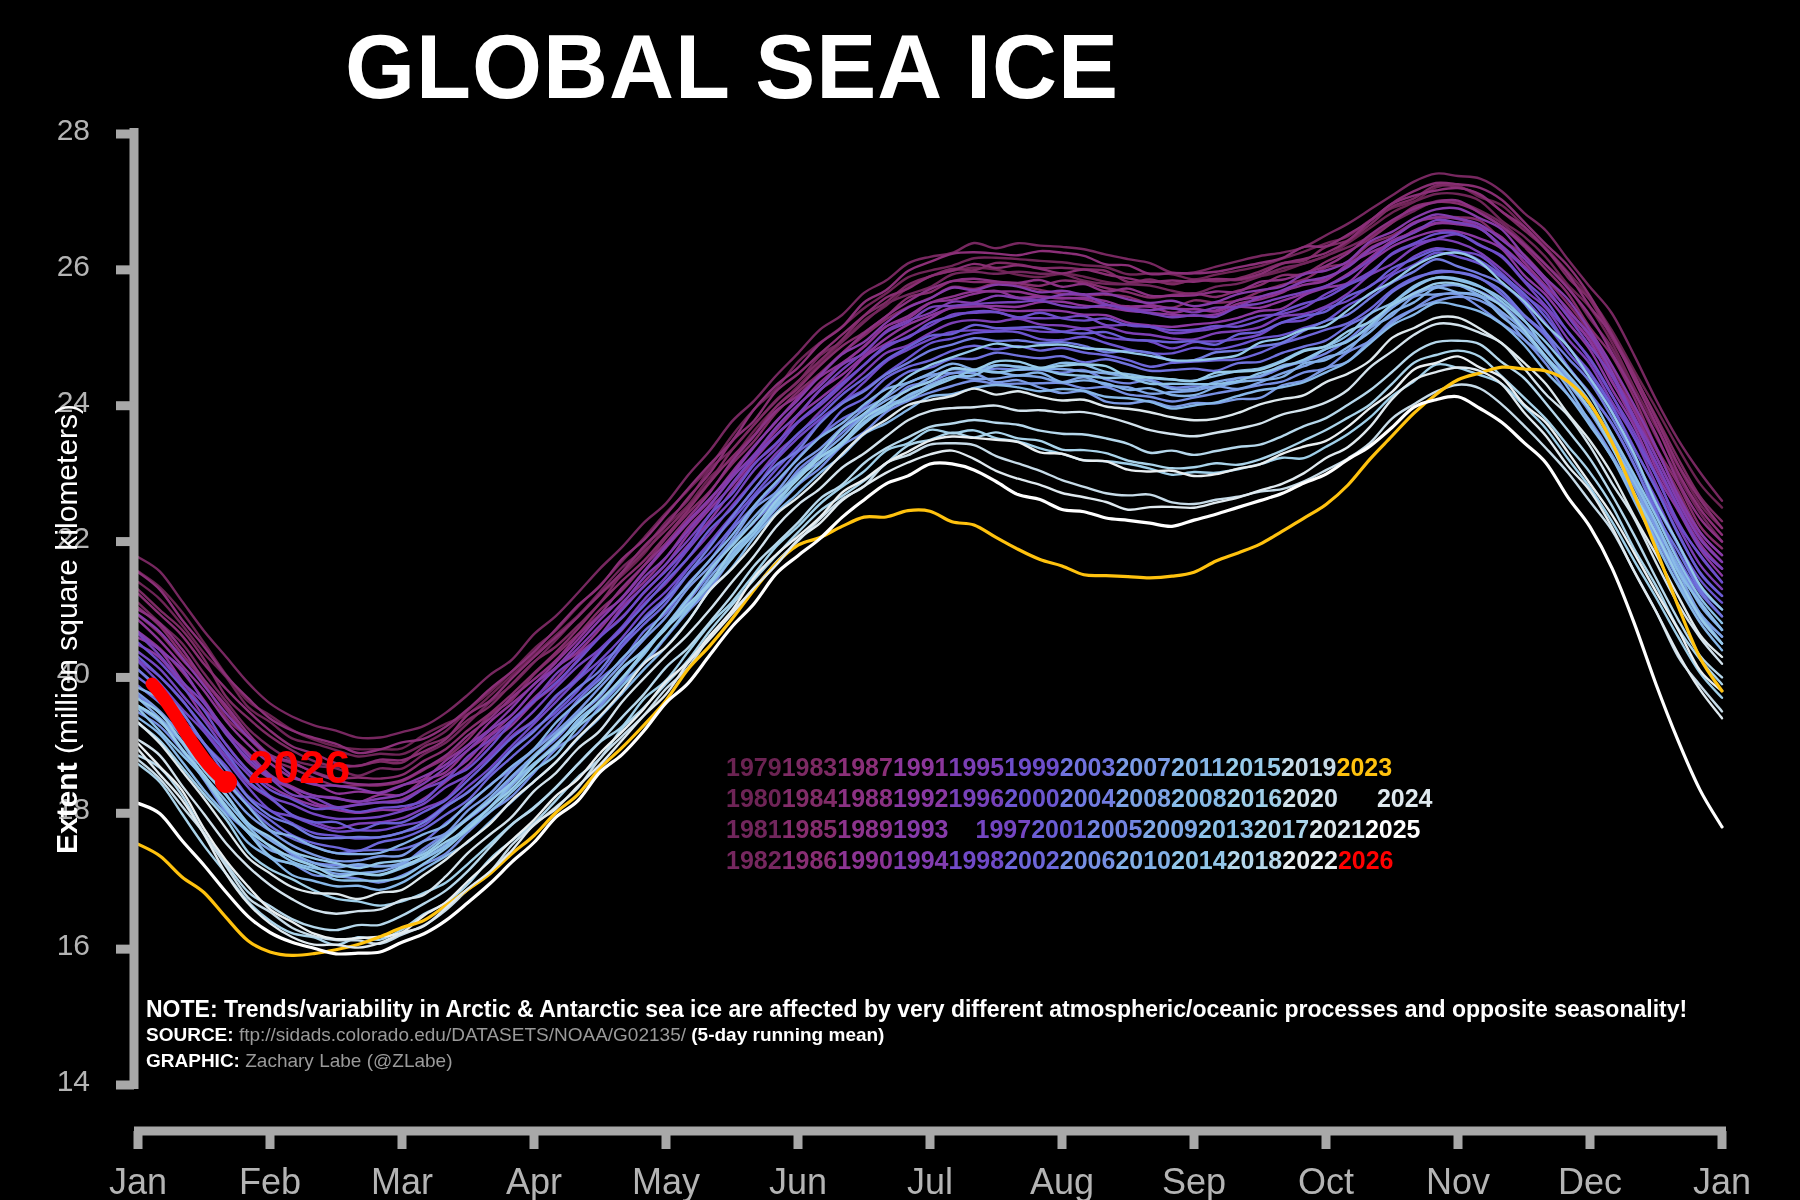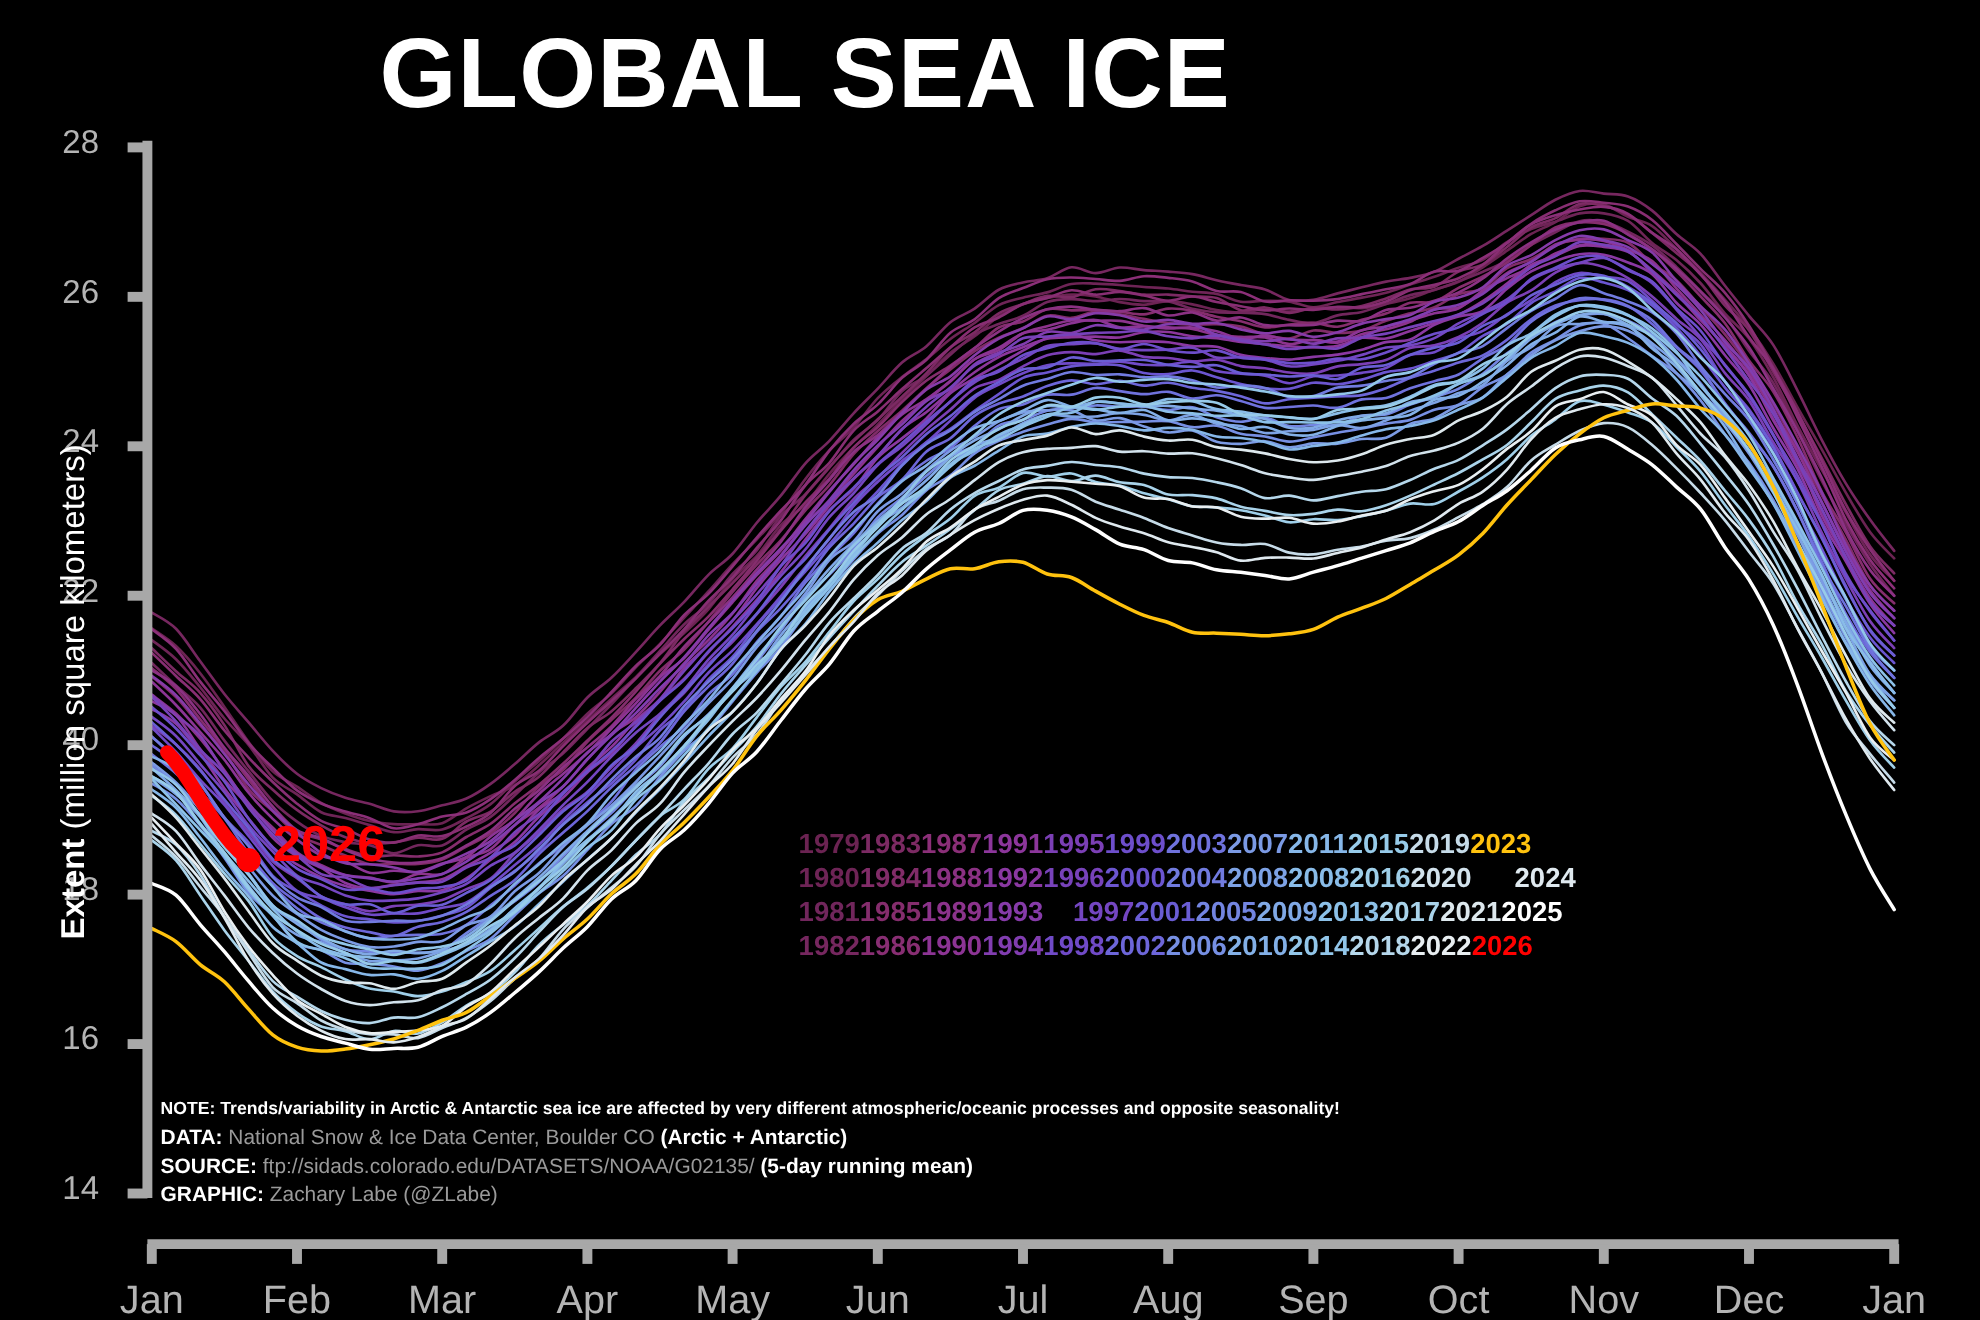--- a/index.html
+++ b/index.html
@@ -67,21 +67,21 @@
 
   
   .notes{
     position:absolute;left:146px;top:996px;width:1300px;
   }
   .note-line{
     font-size:19px;line-height:26px;
     font-family:"Liberation Sans", sans-serif;
     white-space:nowrap;color:#b8b8b8;
   }
-  .note-line.note0{color:#ffffff;font-weight:bold;font-size:16px;}
+  .note-line.note0{color:#ffffff;font-weight:bold;font-size:23px;}
   .note-line b{color:#ffffff;font-weight:bold;}
   .note-line .dim{color:#9a9a9a;font-weight:normal;}
 
   
   .callout2026{
     position:absolute;left:248px;top:740px;
     font-size:46px;font-weight:bold;color:#ff0000;
     font-family:"Liberation Sans", sans-serif;
   }
 </style>
@@ -262,18 +262,17 @@
         <span class="legend-item" style="color: rgb(131, 176, 231);">2010</span>
         <span class="legend-item" style="color: rgb(146, 198, 233);">2014</span>
         <span class="legend-item" style="color: rgb(181, 215, 235);">2018</span>
         <span class="legend-item" style="color: rgb(232, 238, 241);">2022</span>
         <span class="legend-item" style="color: rgb(255, 0, 0);">2026</span>
       </div>
     </div>
 
   <div class="notes" id="notes">
       <div class="note-line note0"><b>NOTE:</b><span class=""> Trends/variability in Arctic &amp; Antarctic sea ice are affected by very different atmospheric/oceanic processes and opposite seasonality!</span></div>
-      <div class="note-line"><b>DATA:</b><span class="dim"> National Snow &amp; Ice Data Center, Boulder CO </span><b>(Arctic + Antarctic)</b></div>
       <div class="note-line"><b>SOURCE:</b><span class="dim"> ftp://sidads.colorado.edu/DATASETS/NOAA/G02135/ </span><b>(5-day running mean)</b></div>
       <div class="note-line"><b>GRAPHIC:</b><span class="dim"> Zachary Labe (@ZLabe)</span></div>
     </div>
 
 </div>
 
 </body></html>

